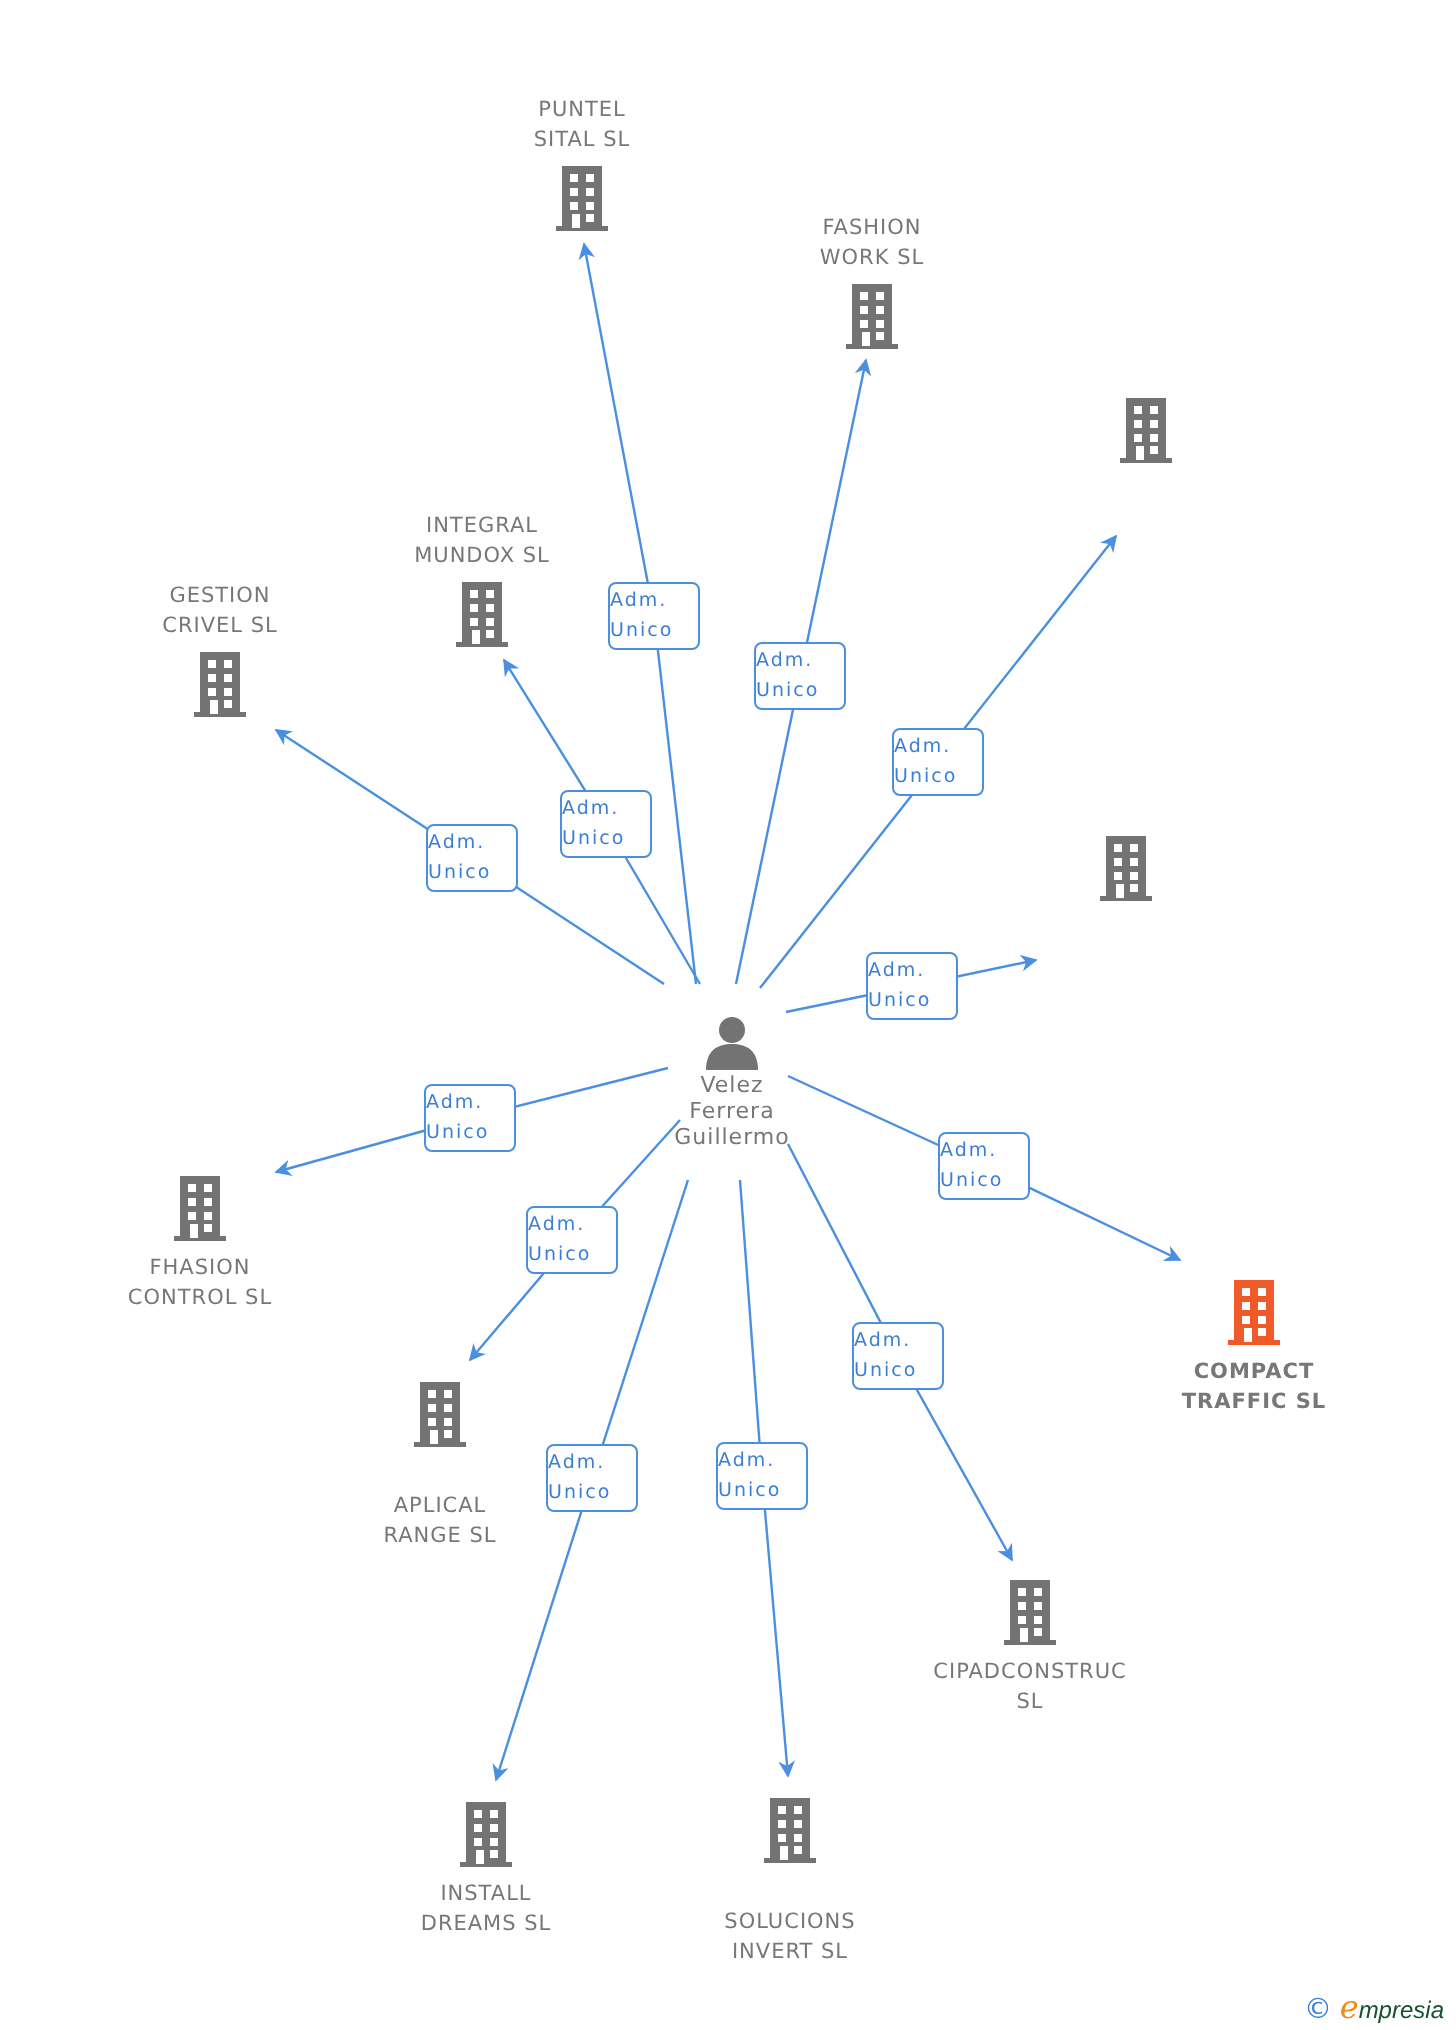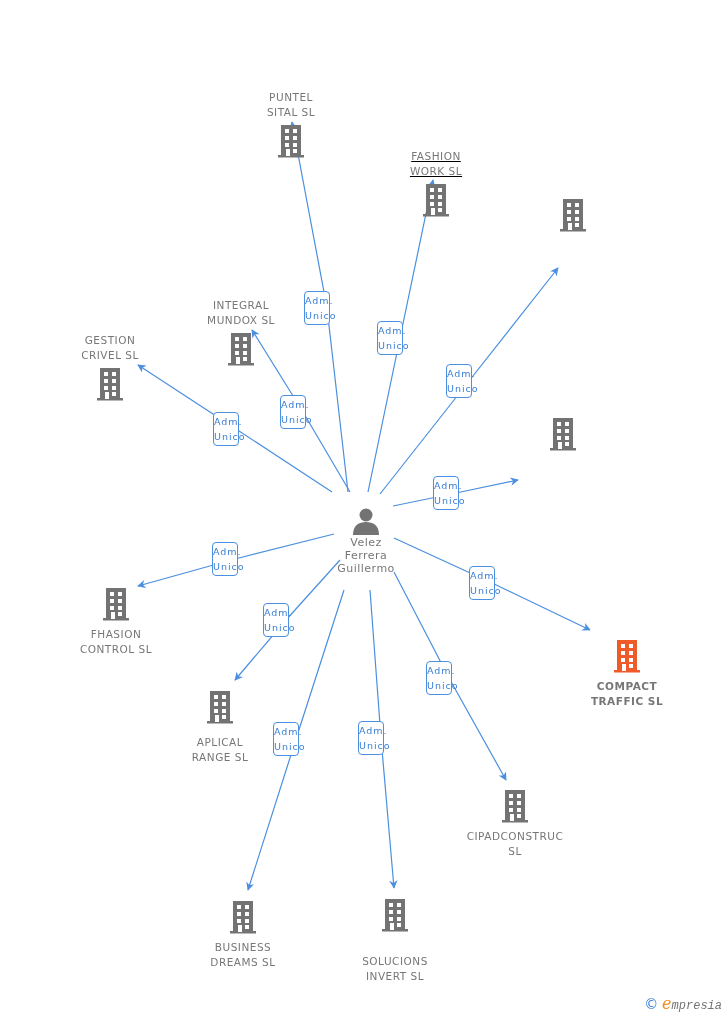--- a/index.html
+++ b/index.html
@@ -1,32 +1,32 @@
 <!DOCTYPE html>
 <html><head>
 <meta charset="utf-8">
 <style>
   html, body { margin: 0; padding: 0; background: #ffffff; }
   body { width: 728px; height: 1015px; position: relative; overflow: hidden;
          font-family: "DejaVu Sans", "Liberation Sans", sans-serif; }
   #diagram { position: absolute; left: 0; top: 0; width: 728px; height: 1015px; }
   .node { position: absolute; text-align: center; width: 120px; transform: translateX(-60px); }
-  .node-label { font-size: 10.5px; color: #777777; letter-spacing: 0.5px; line-height: 15px; white-space: pre-line; margin-top: 42px; }
+  .node-label { font-size: 10.5px; color: #777777; letter-spacing: 0.5px; line-height: 15px; white-space: pre-line; }
   .node-label.highlight { color: #777777; font-weight: bold; }
   .building { display: block; margin: 0 auto; }
-  .rel-box { position: absolute; width: 26px; height: 34px; border: 1.5px solid #4a8fe0; border-radius: 4px;
+  .rel-box { position: absolute; width: 46px; height: 34px; border: 1.5px solid #4a8fe0; border-radius: 4px;
              background: #fff; box-sizing: border-box; font-size: 9.5px; color: #3a7fd5;
              letter-spacing: 1px; text-align: left; line-height: 15px; padding-top: 1px; }
   .rel-box span { display: block; }
   .person { position: absolute; text-align: center; width: 90px; transform: translateX(-45px); }
   .person-label { font-size: 11px; color: #777777; line-height: 13px; letter-spacing: 0.5px; }
   .footer { position: absolute; right: 6px; top: 994px; font-size: 12px; color: #3a7fd5; }
   .footer .copy { color: #3a7fd5; font-size: 14px; }
   .footer .e { color: #f08a1c; font-style: italic; font-size: 16px; font-family: "DejaVu Serif", serif; }
-  .footer .brand { color: #737373; font-style: italic; font-family: Liberation Mono, monospace; }
+  .footer .brand { color: #14532d; font-style: italic; font-family: Liberation Sans, sans-serif; }
 </style>
 </head>
 <body>
 
 <svg id="diagram" xmlns="http://www.w3.org/2000/svg" width="728" height="1015">
   <defs>
     <marker id="arrow" viewBox="0 0 10 10" refX="9" refY="5" markerWidth="7" markerHeight="7" orient="auto-start-reverse">
       <path d="M0,0 L10,5 L0,10 L3,5 z" fill="#4a8fe0"></path>
     </marker>
   </defs>
@@ -64,21 +64,21 @@
           <rect x="10" y="19" width="4" height="4" fill="#fff"></rect>
           <rect x="18" y="19" width="4" height="4" fill="#fff"></rect>
           <rect x="11" y="25" width="4" height="7" fill="#fff"></rect>
           <rect x="18" y="25" width="4" height="4" fill="#fff"></rect>
         </svg></span>
     </div>
     <div class="rel-box" style="left: 377px; top: 321px;">
       <span>Adm.</span>
       <span>Unico</span>
     </div>
-    <div class="node" style="left: 436px; top: 107px; text-decoration: underline;">
+    <div class="node" style="left: 436px; top: 107px;">
       <div class="node-label">FASHION
 WORK SL</div>
       <span class="building" style="margin-top: 4px;"><svg width="32" height="34" viewBox="0 0 32 34">
           <rect x="6" y="1" width="20" height="31" fill="#737373"></rect>
           <rect x="3" y="31" width="26" height="2.5" fill="#737373"></rect>
           <rect x="10" y="5" width="4" height="4" fill="#fff"></rect>
           <rect x="18" y="5" width="4" height="4" fill="#fff"></rect>
           <rect x="10" y="12" width="4" height="4" fill="#fff"></rect>
           <rect x="18" y="12" width="4" height="4" fill="#fff"></rect>
           <rect x="10" y="19" width="4" height="4" fill="#fff"></rect>
@@ -160,21 +160,21 @@
           <rect x="10" y="19" width="4" height="4" fill="#fff"></rect>
           <rect x="18" y="19" width="4" height="4" fill="#fff"></rect>
           <rect x="11" y="25" width="4" height="7" fill="#fff"></rect>
           <rect x="18" y="25" width="4" height="4" fill="#fff"></rect>
         </svg></span>
     </div>
     <div class="rel-box" style="left: 212px; top: 542px;">
       <span>Adm.</span>
       <span>Unico</span>
     </div>
-    <div class="node" style="left: 116px; top: 587px;">
+    <div class="node" style="left: 100px; top: 587px;">
       <span class="building"><svg width="32" height="34" viewBox="0 0 32 34">
           <rect x="6" y="1" width="20" height="31" fill="#737373"></rect>
           <rect x="3" y="31" width="26" height="2.5" fill="#737373"></rect>
           <rect x="10" y="5" width="4" height="4" fill="#fff"></rect>
           <rect x="18" y="5" width="4" height="4" fill="#fff"></rect>
           <rect x="10" y="12" width="4" height="4" fill="#fff"></rect>
           <rect x="18" y="12" width="4" height="4" fill="#fff"></rect>
           <rect x="10" y="19" width="4" height="4" fill="#fff"></rect>
           <rect x="18" y="19" width="4" height="4" fill="#fff"></rect>
           <rect x="11" y="25" width="4" height="7" fill="#fff"></rect>
@@ -213,21 +213,21 @@
           <rect x="3" y="31" width="26" height="2.5" fill="#737373"></rect>
           <rect x="10" y="5" width="4" height="4" fill="#fff"></rect>
           <rect x="18" y="5" width="4" height="4" fill="#fff"></rect>
           <rect x="10" y="12" width="4" height="4" fill="#fff"></rect>
           <rect x="18" y="12" width="4" height="4" fill="#fff"></rect>
           <rect x="10" y="19" width="4" height="4" fill="#fff"></rect>
           <rect x="18" y="19" width="4" height="4" fill="#fff"></rect>
           <rect x="11" y="25" width="4" height="7" fill="#fff"></rect>
           <rect x="18" y="25" width="4" height="4" fill="#fff"></rect>
         </svg></span>
-      <div class="node-label" style="margin-top: 7px;">APLICAL
+      <div class="node-label" style="margin-top: 18px;">APLICAL
 RANGE SL</div>
     </div>
     <div class="rel-box" style="left: 426px; top: 661px;">
       <span>Adm.</span>
       <span>Unico</span>
     </div>
     <div class="node" style="left: 515px; top: 789px;">
       <span class="building"><svg width="32" height="34" viewBox="0 0 32 34">
           <rect x="6" y="1" width="20" height="31" fill="#737373"></rect>
           <rect x="3" y="31" width="26" height="2.5" fill="#737373"></rect>
@@ -253,21 +253,21 @@
           <rect x="3" y="31" width="26" height="2.5" fill="#737373"></rect>
           <rect x="10" y="5" width="4" height="4" fill="#fff"></rect>
           <rect x="18" y="5" width="4" height="4" fill="#fff"></rect>
           <rect x="10" y="12" width="4" height="4" fill="#fff"></rect>
           <rect x="18" y="12" width="4" height="4" fill="#fff"></rect>
           <rect x="10" y="19" width="4" height="4" fill="#fff"></rect>
           <rect x="18" y="19" width="4" height="4" fill="#fff"></rect>
           <rect x="11" y="25" width="4" height="7" fill="#fff"></rect>
           <rect x="18" y="25" width="4" height="4" fill="#fff"></rect>
         </svg></span>
-      <div class="node-label" style="margin-top: 2px;">BUSINESS
+      <div class="node-label" style="margin-top: 2px;">INSTALL
 DREAMS SL</div>
     </div>
     <div class="rel-box" style="left: 358px; top: 721px;">
       <span>Adm.</span>
       <span>Unico</span>
     </div>
     <div class="node" style="left: 395px; top: 898px;">
       <span class="building"><svg width="32" height="34" viewBox="0 0 32 34">
           <rect x="6" y="1" width="20" height="31" fill="#737373"></rect>
           <rect x="3" y="31" width="26" height="2.5" fill="#737373"></rect>

